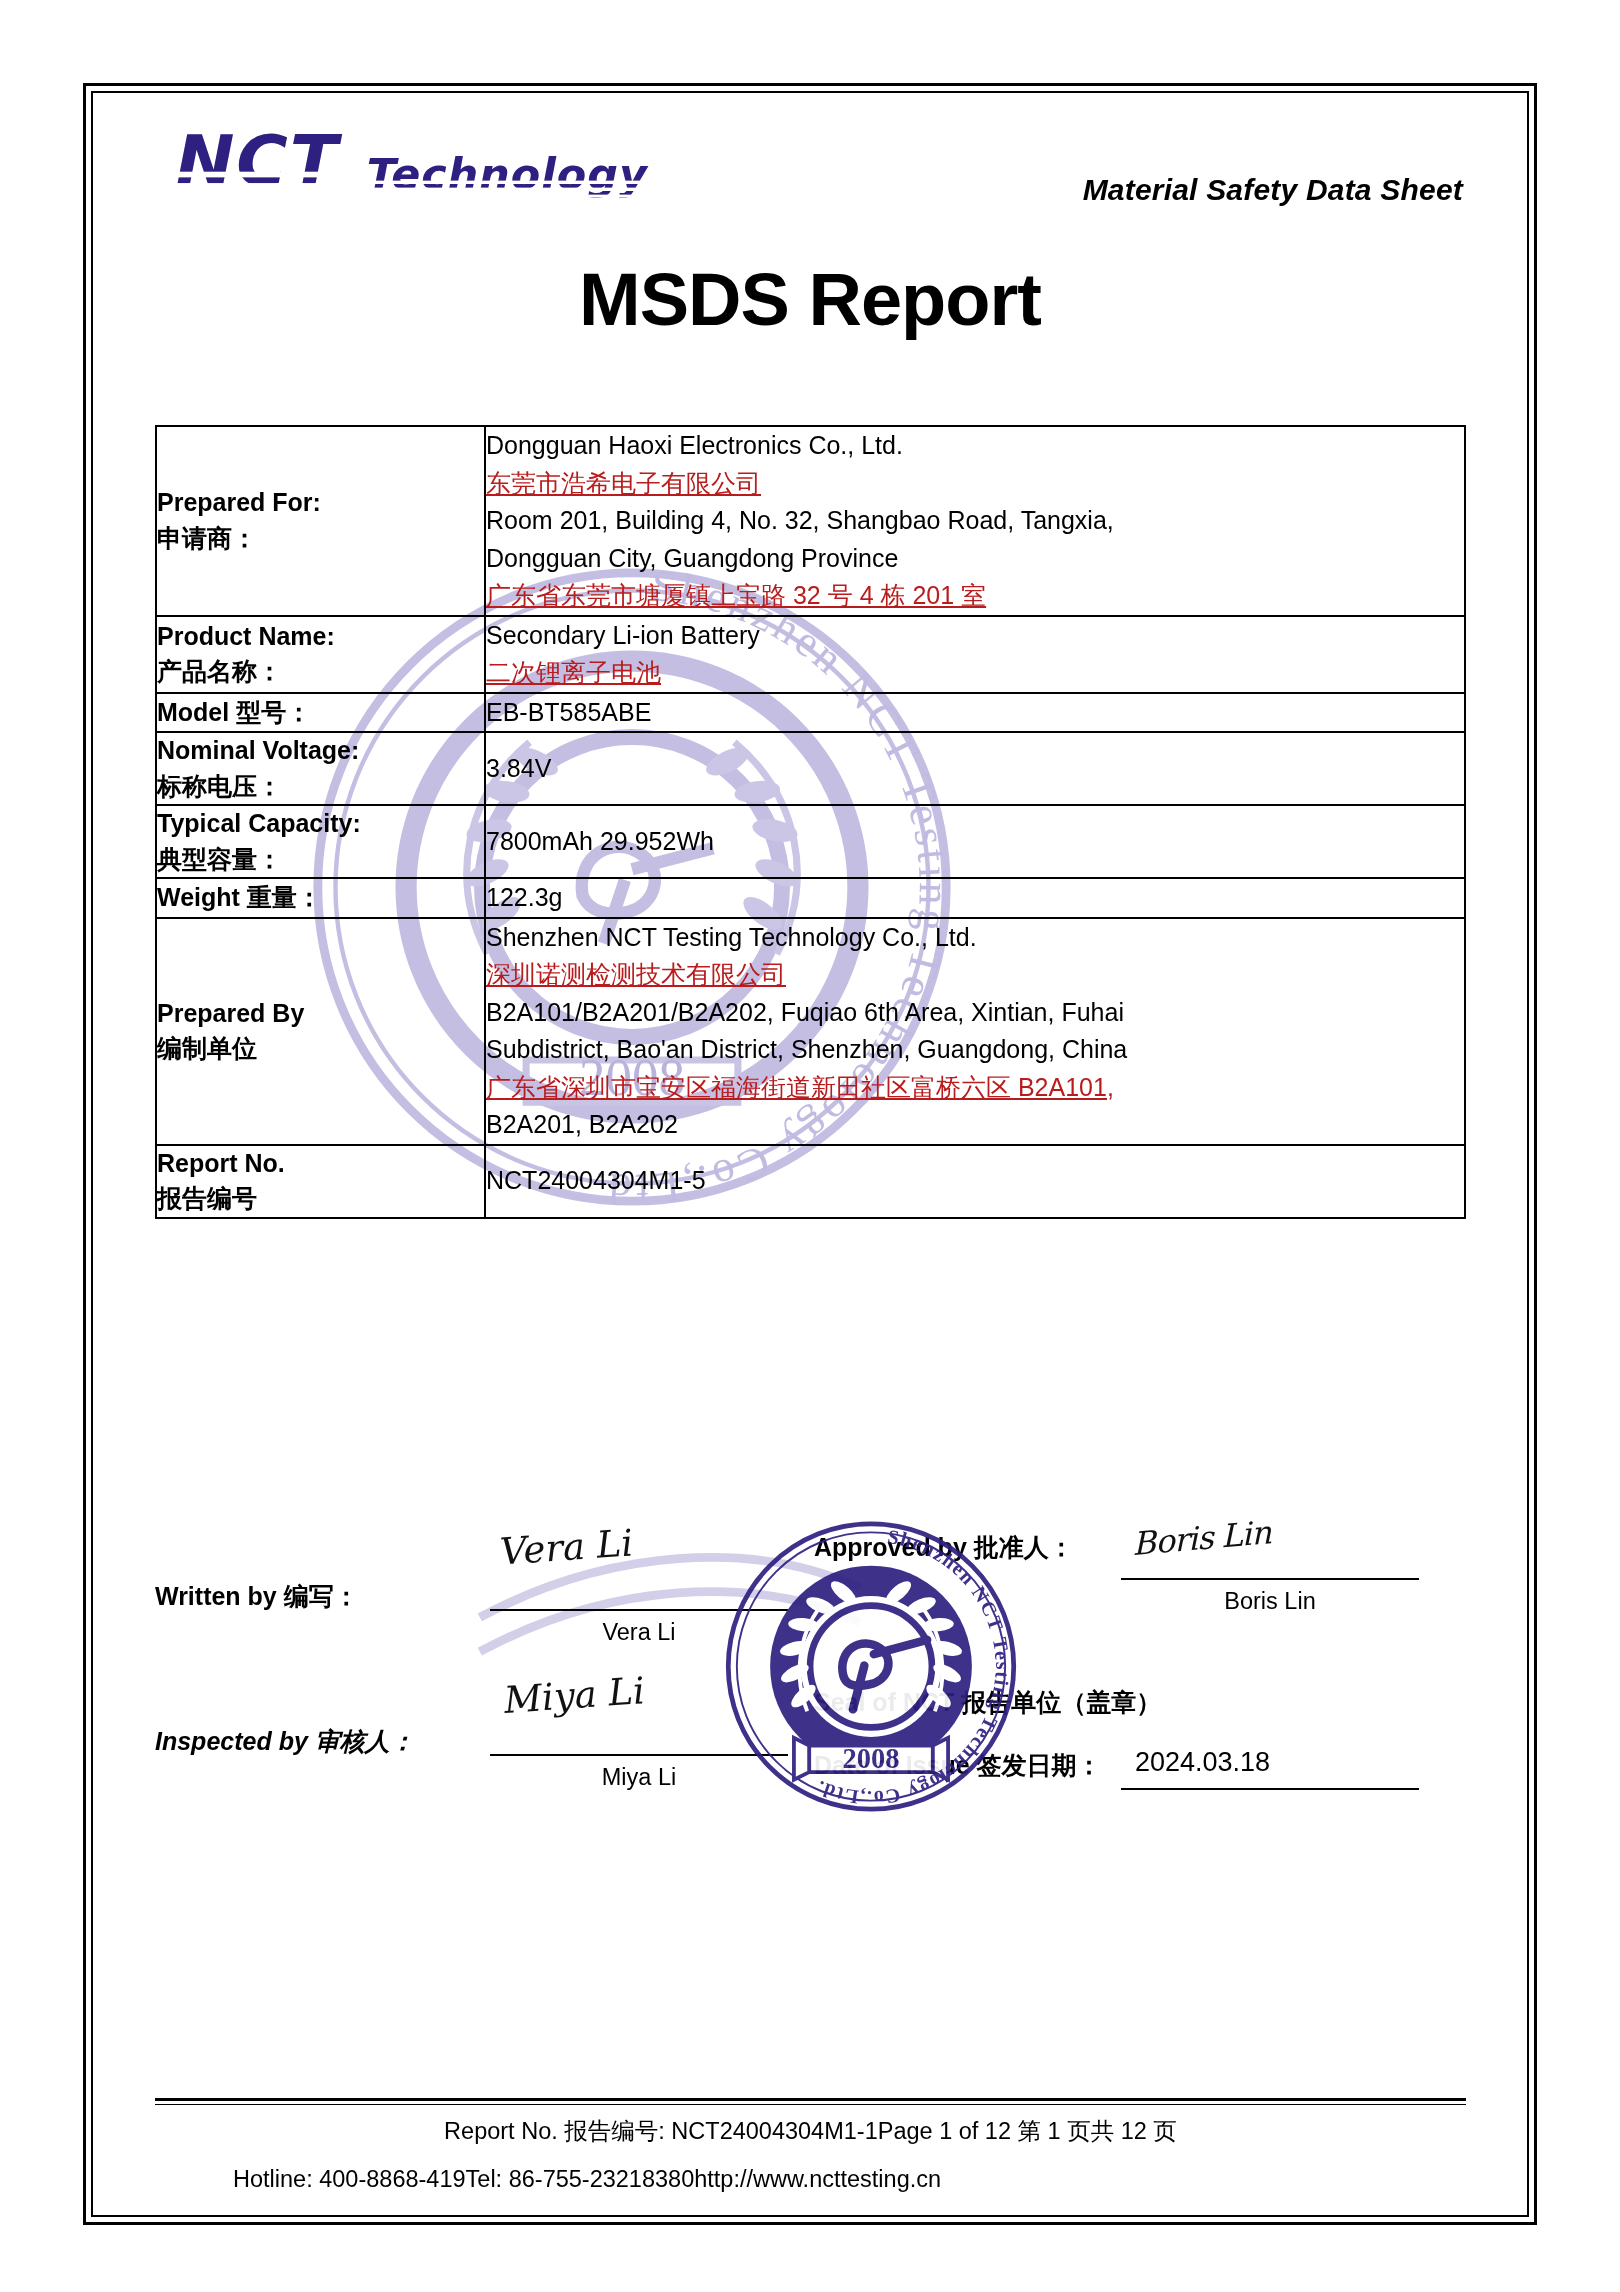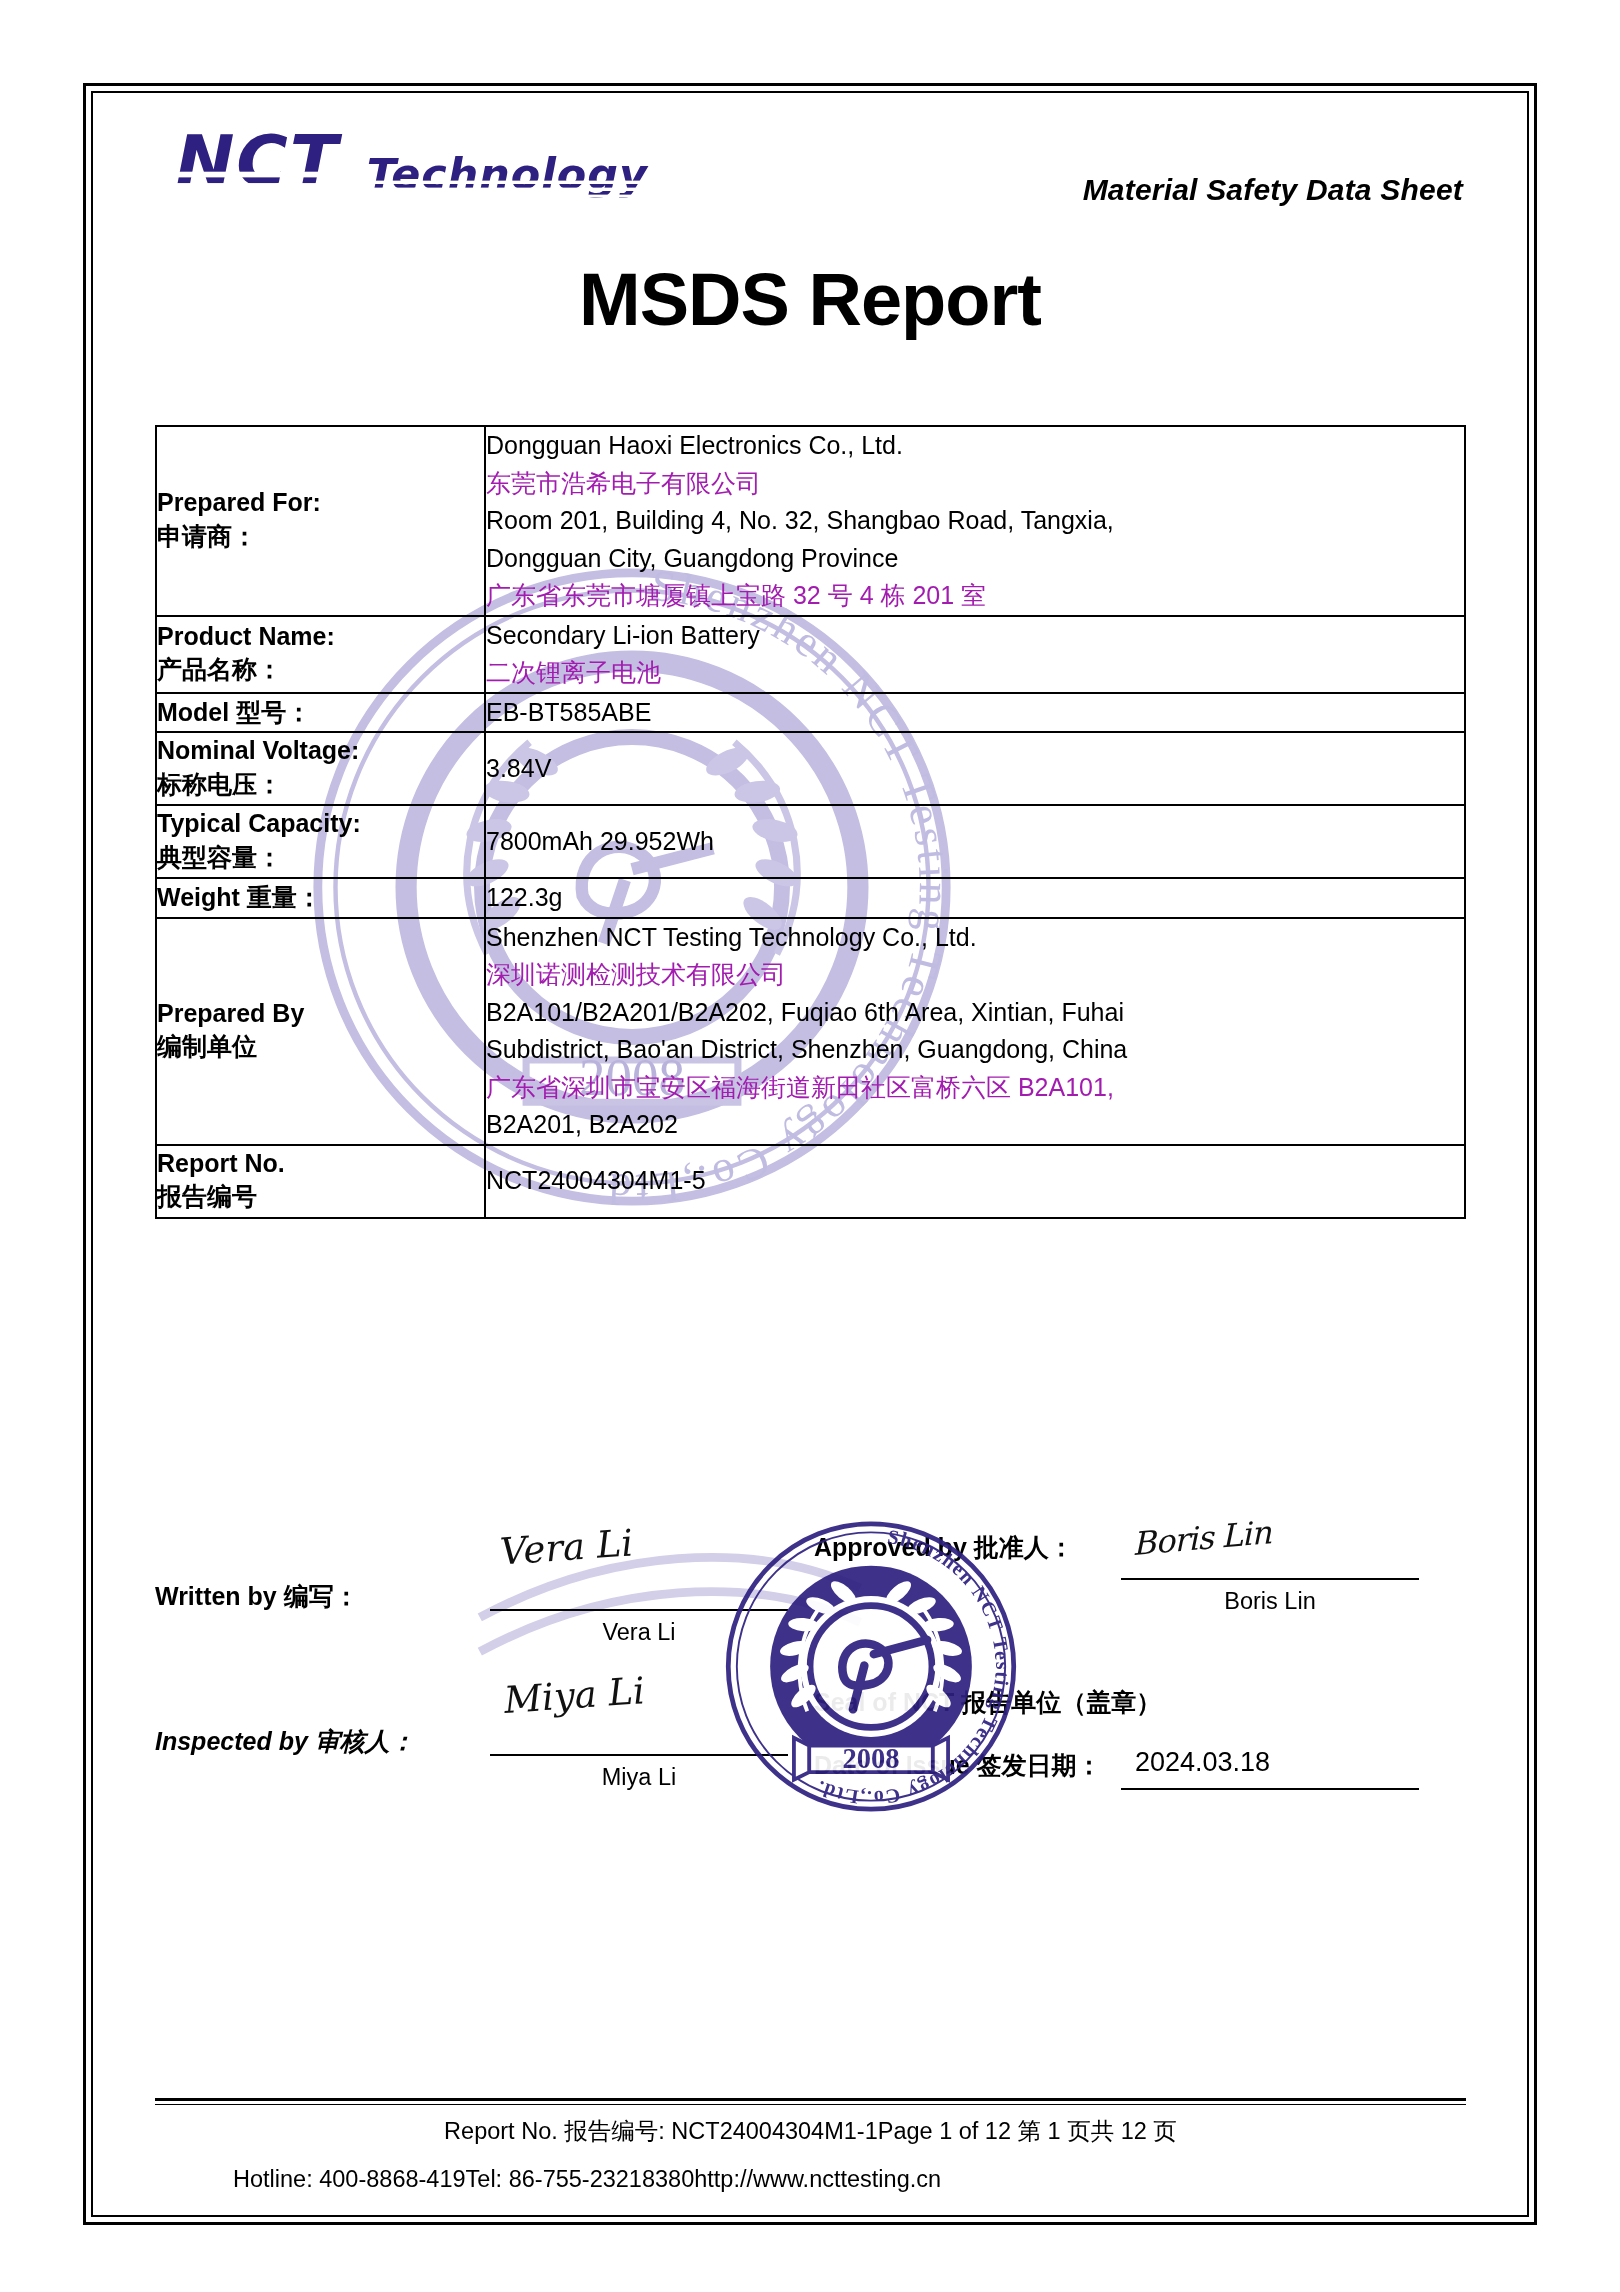--- a/index.html
+++ b/index.html
@@ -118,25 +118,25 @@
     font-weight: bold;
     line-height: 1.42;
   }
   td.val {
     padding: 7.8px 0 7.8px 13.7px;
     font-size: 25px;
     line-height: 1.5;
     font-weight: normal;
   }
   td.val .cn {
-    color: #a21caf;
+    color: #b91c1c;
+    text-decoration: underline;
   }
   td.lbl .cn {
     font-weight: bold;
-    font-family: Liberation Mono, monospace;
   }
   .rowline { display: block; }
 
   
   #sig-area {
     position: absolute;
     left: 155px;
     top: 1529px;
     width: 1311px;
     height: 323px;

